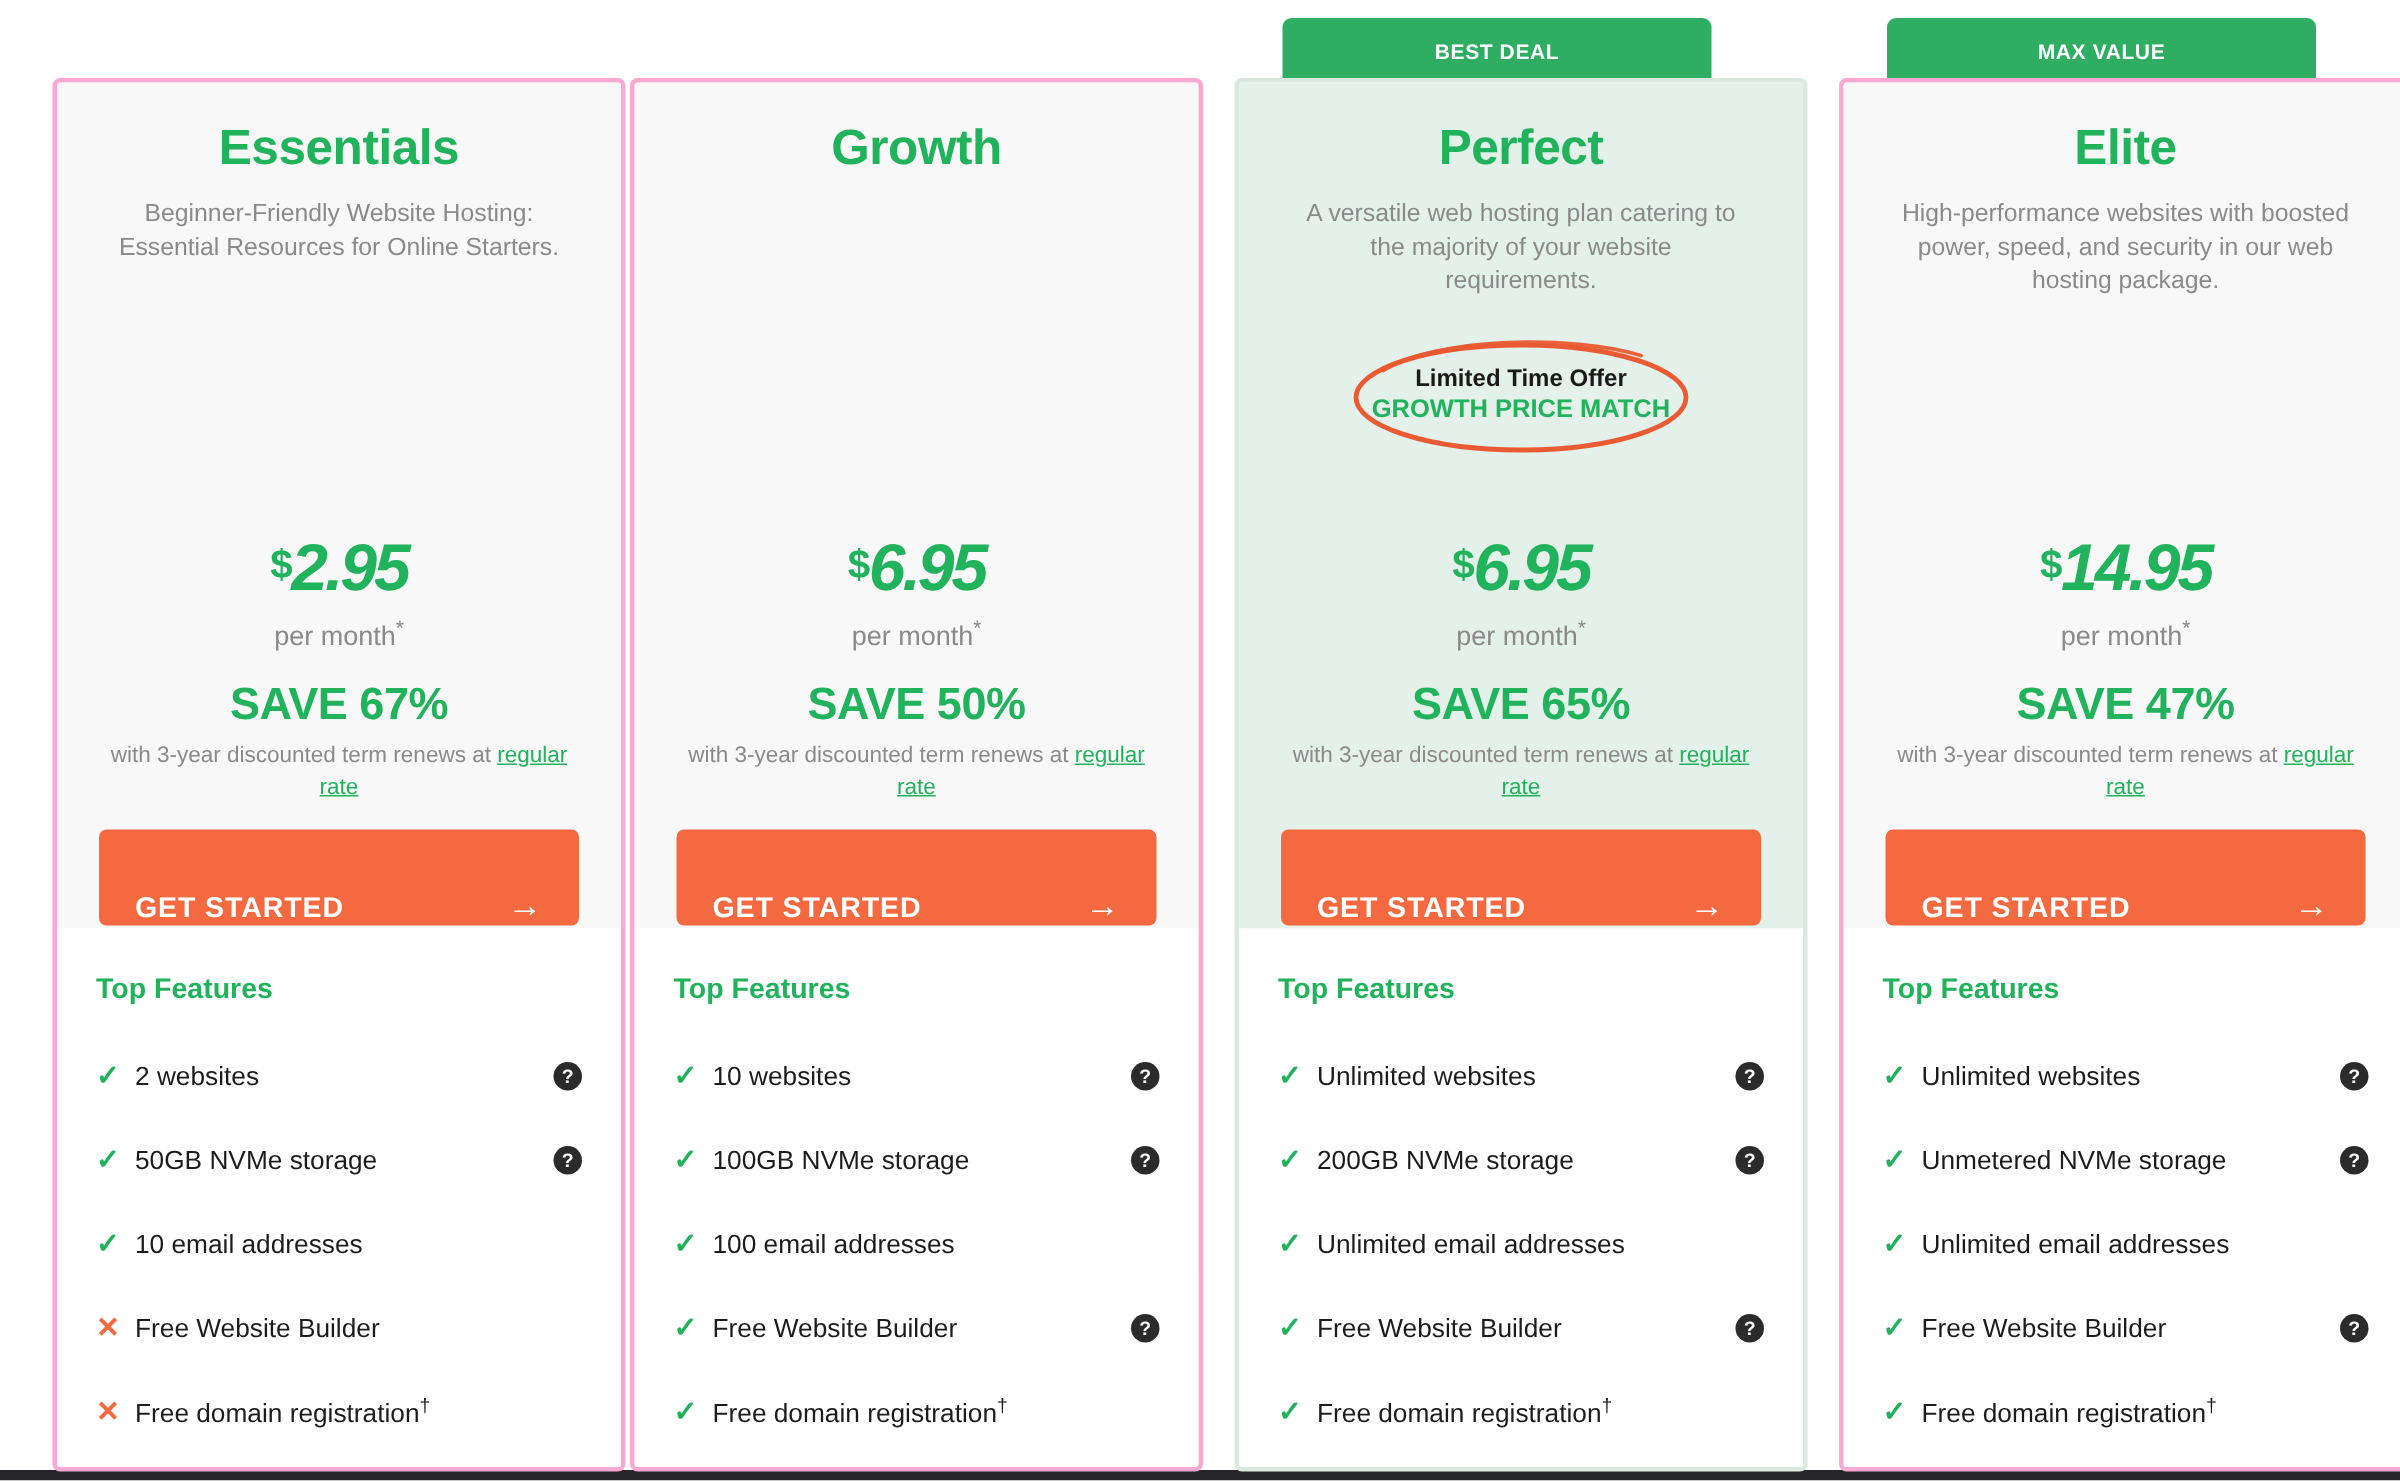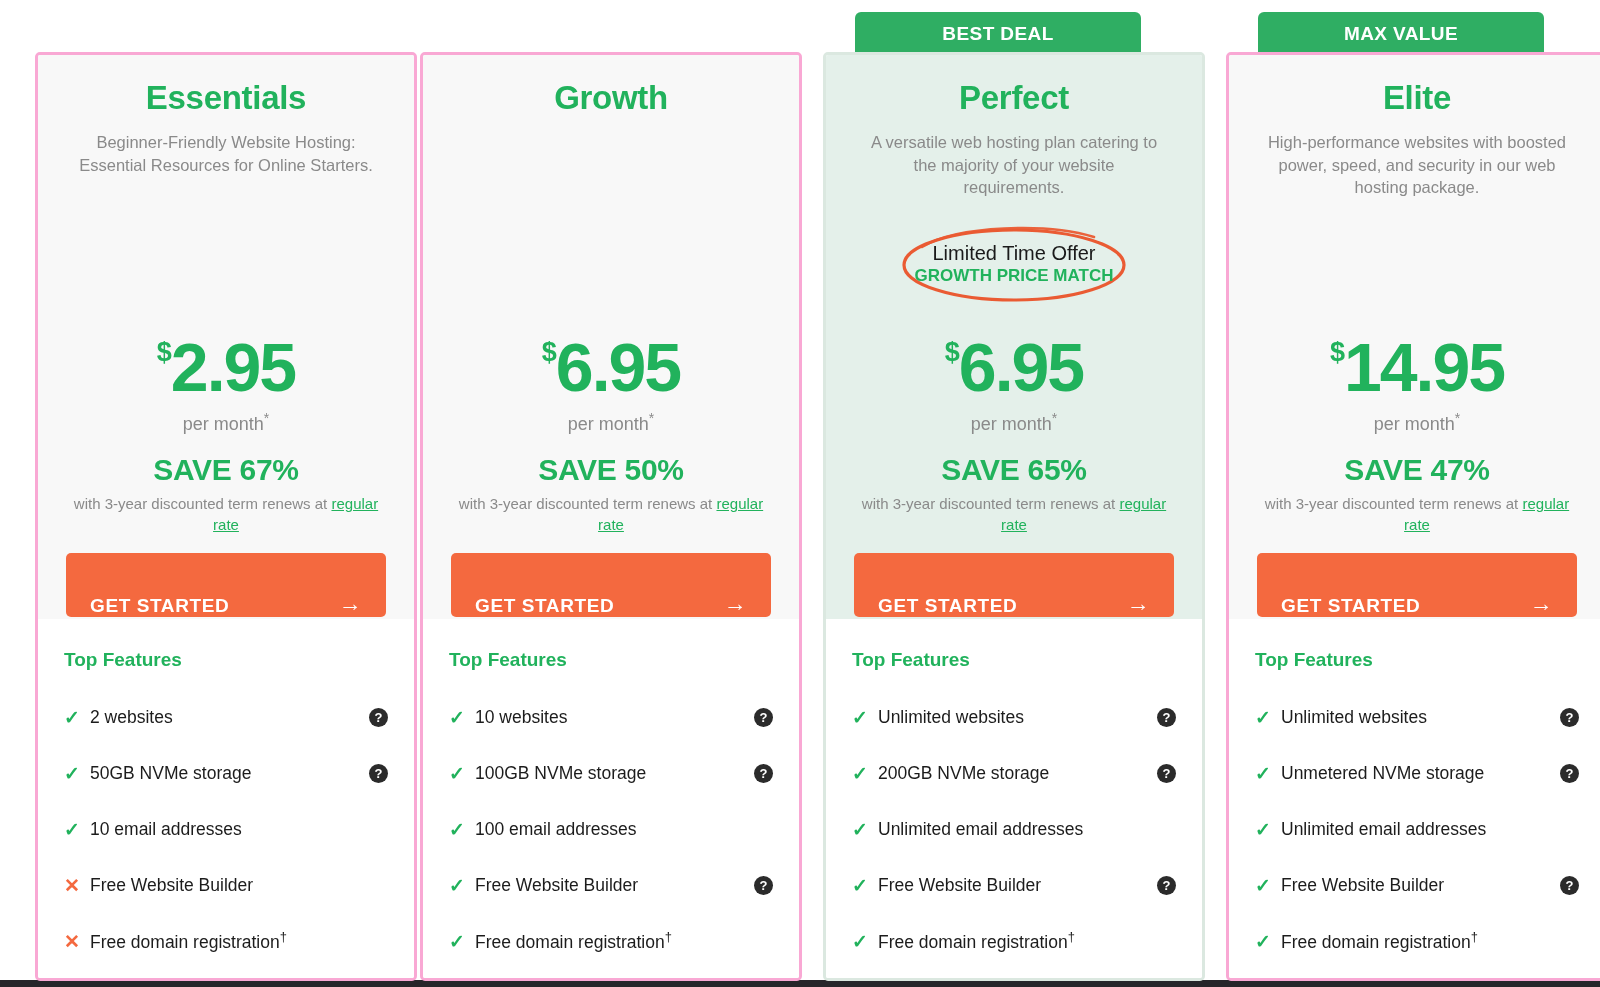--- a/index.html
+++ b/index.html
@@ -35,21 +35,21 @@
   
   .ribbon {
     position: absolute;
     top: 12px;
     left: 32px;
     width: 286px;
     height: 44px;
     background: #2FAE63;
     border-radius: 6px 6px 0 0;
     color: #ffffff;
-    font-size: 19px;
+    font-size: 14px;
     font-weight: bold;
     letter-spacing: 0.4px;
     display: flex;
     align-items: center;
     justify-content: center;
     z-index: 2;
   }
 
   .card {
     position: relative;
@@ -104,23 +104,23 @@
   }
   .promo-wrap.hidden { visibility: hidden; }
   .promo-ellipse {
     position: absolute;
     inset: 0;
     width: 232px; height: 84px;
     pointer-events: none;
   }
   .promo-line1 {
     position: relative;
-    font-size: 20px;
+    font-size: 16px;
     color: #1a1a1a;
-    font-weight: normal;
+    font-weight: bold;
     z-index: 2;
     line-height: 1.2;
   }
   .promo-line2 {
     position: relative;
     font-size: 17px;
     color: #21b25c;
     font-weight: bold;
     text-align: center;
     line-height: 1.15;
@@ -136,21 +136,21 @@
     padding-bottom: 2px;
   }
   .price {
     color: #21b25c;
     font-weight: bold;
     line-height: 1;
     display: flex;
     align-items: flex-start;
   }
   .price .cur { font-size: 27px; margin-top: 6px; letter-spacing: -1px; }
-  .price .amt { font-size: 68px; letter-spacing: -2px; }
+  .price .amt { font-size: 44px; letter-spacing: -2px; font-style: italic; }
   .permonth {
     margin-top: 9px;
     font-size: 18px;
     color: #8a8a8a;
   }
   .permonth .ast { font-size: 14px; vertical-align: super; }
   .save {
     margin-top: 18px;
     font-size: 30px;
     font-weight: bold;

